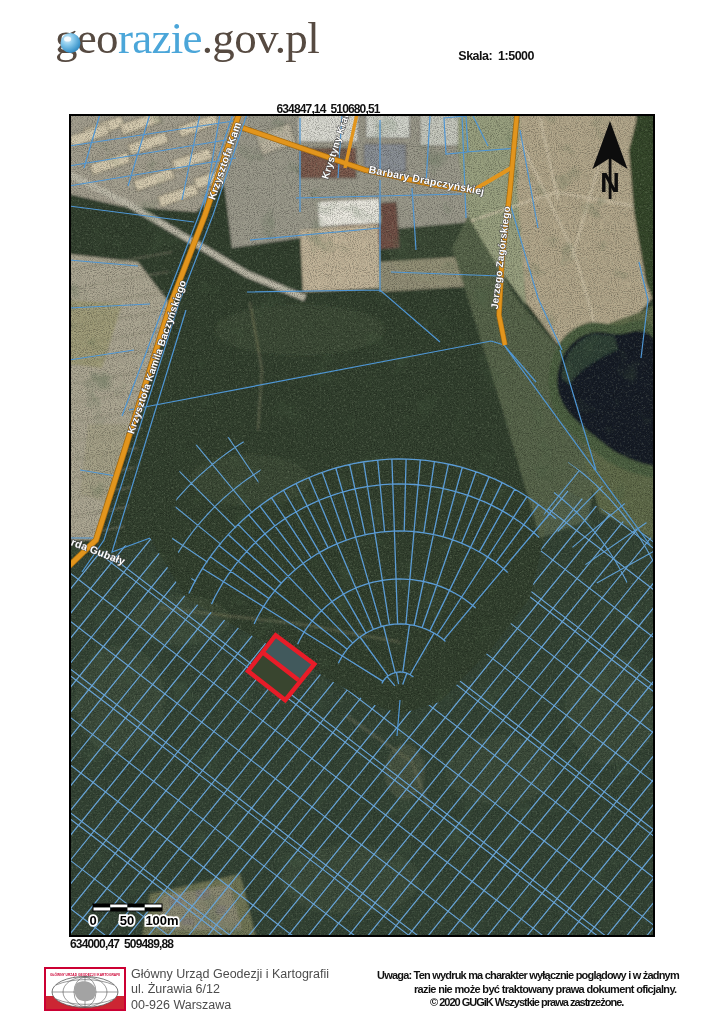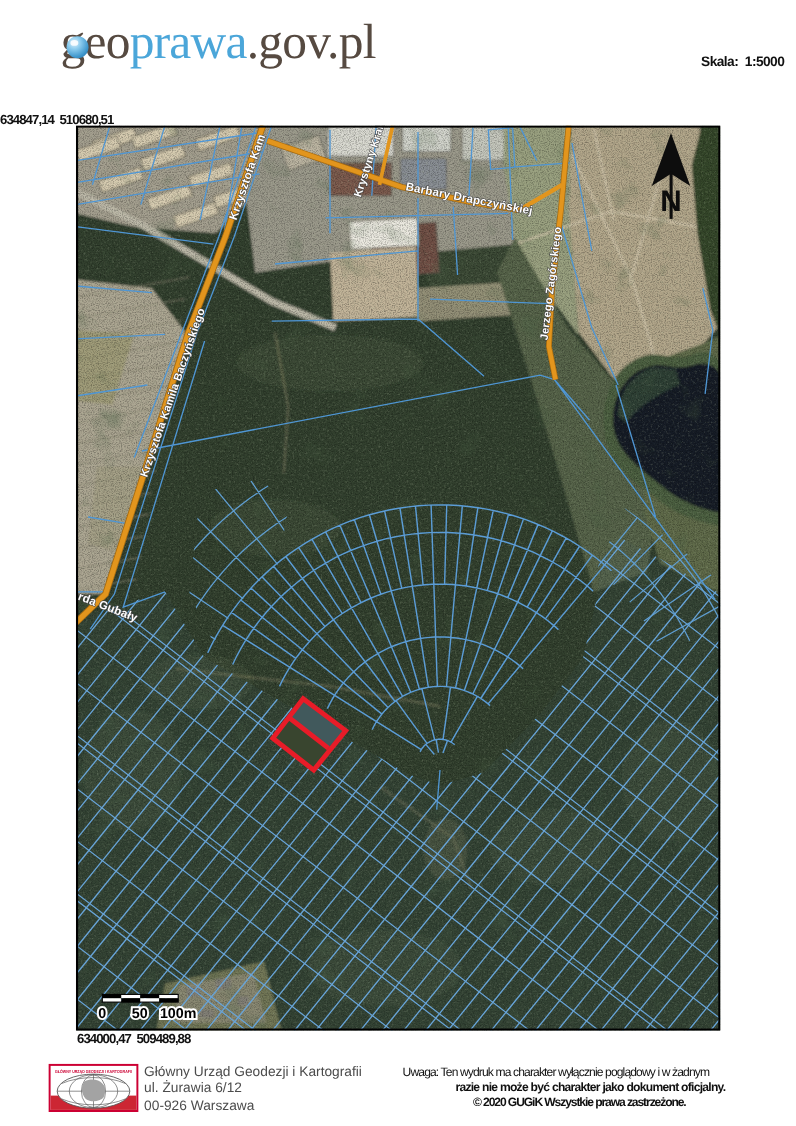--- a/index.html
+++ b/index.html
@@ -4,38 +4,38 @@
 <title>geoportal.gov.pl</title>
 <style>
   html,body { margin:0; padding:0; background:#fff; }
   body { width:724px; height:1024px; position:relative; overflow:hidden;
          font-family:"Liberation Sans",sans-serif; }
   .abs { position:absolute; }
 </style>
 </head>
 <body>
 
-<div class="abs" style="left:55px;top:16px;width:320px;height:52px;font-family:'Liberation Serif',serif;font-size:45px;color:#564a41;line-height:45px;letter-spacing:-0.7px;white-space:nowrap;">geo<span style="color:#4ba6d9">prawa</span>.gov.pl</div>
+<div class="abs" style="left:55px;top:16px;width:320px;height:52px;font-family:'Liberation Serif',serif;font-size:45px;color:#564a41;line-height:45px;letter-spacing:-0.7px;white-space:nowrap;">geo<span style="color:#4ba6d9">razie</span>.gov.pl</div>
 
 <svg class="abs" style="left:60px;top:32px" width="22" height="22" viewBox="0 0 22 22">
   <defs>
       <radialGradient id="gl" cx="0.35" cy="0.3" r="0.8">
     <stop offset="0" stop-color="#dff0fa"></stop>
         <stop offset="0.35" stop-color="#8ecdee"></stop>
     <stop offset="0.8" stop-color="#3f97cc"></stop>
         <stop offset="1" stop-color="#2f7fb4"></stop>
   </radialGradient>
     </defs>
   <circle cx="10.5" cy="11" r="10" fill="url(#gl)"></circle>
   <ellipse cx="7.6" cy="7" rx="3.6" ry="2.6" fill="#ffffff" opacity="0.85"></ellipse>
 </svg>
 
-<div class="abs" style="left:0;top:49px;width:713px;text-align:right;font-size:12.5px;font-weight:bold;color:#111;letter-spacing:-0.5px;">Skala:&nbsp; 1:5000</div>
-
-<div class="abs" style="left:0;top:102px;width:656px;text-align:left;font-size:12px;font-weight:bold;color:#111;letter-spacing:-0.85px;">634847,14&nbsp;&nbsp;510680,51</div>
+<div class="abs" style="left:0;top:49px;width:534px;text-align:right;font-size:12.5px;font-weight:bold;color:#111;letter-spacing:-0.5px;">Skala:&nbsp; 1:5000</div>
+
+<div class="abs" style="left:0;top:102px;width:656px;text-align:center;font-size:12px;font-weight:bold;color:#111;letter-spacing:-0.85px;">634847,14&nbsp;&nbsp;510680,51</div>
 
 <div class="abs" style="left:69px;top:114px;width:586px;height:823px;">
 <svg width="586" height="823" viewBox="69 114 586 823" style="display:block">
 <defs>
 <filter id="spk" x="0" y="0" width="100%" height="100%">
           <feTurbulence type="fractalNoise" baseFrequency="0.95" numOctaves="2" seed="11" stitchTiles="stitch"></feTurbulence>
           <feColorMatrix type="matrix" values="0 0 0 0 0  0 0 0 0 0  0 0 0 0 0  1.8 0 0 0 -0.75"></feColorMatrix>
         </filter>
 <filter id="blot" x="0" y="0" width="100%" height="100%">
           <feTurbulence type="fractalNoise" baseFrequency="0.035" numOctaves="3" seed="7" stitchTiles="stitch"></feTurbulence>
@@ -231,15 +231,15 @@
   <text x="41" y="8.5" font-size="4.0" text-anchor="middle" fill="#c03" textLength="70" lengthAdjust="spacingAndGlyphs" style="font-family:&quot;Liberation Sans&quot;,sans-serif;font-weight:bold">GŁÓWNY URZĄD GEODEZJI I KARTOGRAFII</text>
   <ellipse cx="41" cy="25" rx="33" ry="15.5" fill="#fff" stroke="#555" stroke-width="0.8"></ellipse>
   <path d="M41 9.5 L41 40.5 M8 25 L74 25 M12 18 A46 24 0 0 1 70 18 M12 32 A46 24 0 0 0 70 32" stroke="#555" stroke-width="0.6" fill="none"></path>
   <ellipse cx="41" cy="25" rx="22" ry="15" fill="none" stroke="#555" stroke-width="0.6"></ellipse>
   <ellipse cx="41" cy="25" rx="11" ry="14.8" fill="none" stroke="#555" stroke-width="0.6"></ellipse>
   <path d="M33 16 C38 13 46 14 49 18 C53 21 52 27 50 31 C46 35 38 35 34 32 C30 28 29 20 33 16 Z" fill="#a3a3a3"></path>
 </svg>
 
 <div class="abs" style="left:131px;top:967px;font-size:12.5px;line-height:15.3px;color:#4c4c4c;">Główny Urząd Geodezji i Kartografii<br>ul. Żurawia 6/12<br>00-926 Warszawa</div>
 
-<div class="abs" style="left:346px;top:969px;font-size:11px;font-weight:normal;color:#111;letter-spacing:-0.8px;padding-left:20px;">Uwaga: Ten wydruk ma charakter wyłącznie poglądowy i w żadnym</div>
-<div class="abs" style="left:414px;top:982.5px;font-size:11px;font-weight:bold;color:#111;letter-spacing:-0.66px;">razie nie może być charakter jako dokument oficjalny.</div>
+<div class="abs" style="left:357px;top:969px;font-size:11px;font-weight:bold;color:#111;letter-spacing:-0.8px;padding-left:20px;">Uwaga: Ten wydruk ma charakter wyłącznie poglądowy i w żadnym</div>
+<div class="abs" style="left:414px;top:982.5px;font-size:11px;font-weight:bold;color:#111;letter-spacing:-0.66px;">razie nie może być traktowany prawa dokument oficjalny.</div>
 <div class="abs" style="left:430px;top:996px;font-size:11px;font-weight:bold;color:#111;letter-spacing:-1.0px;">© 2020 GUGiK Wszystkie prawa zastrzeżone.</div>
 
 </body></html>

